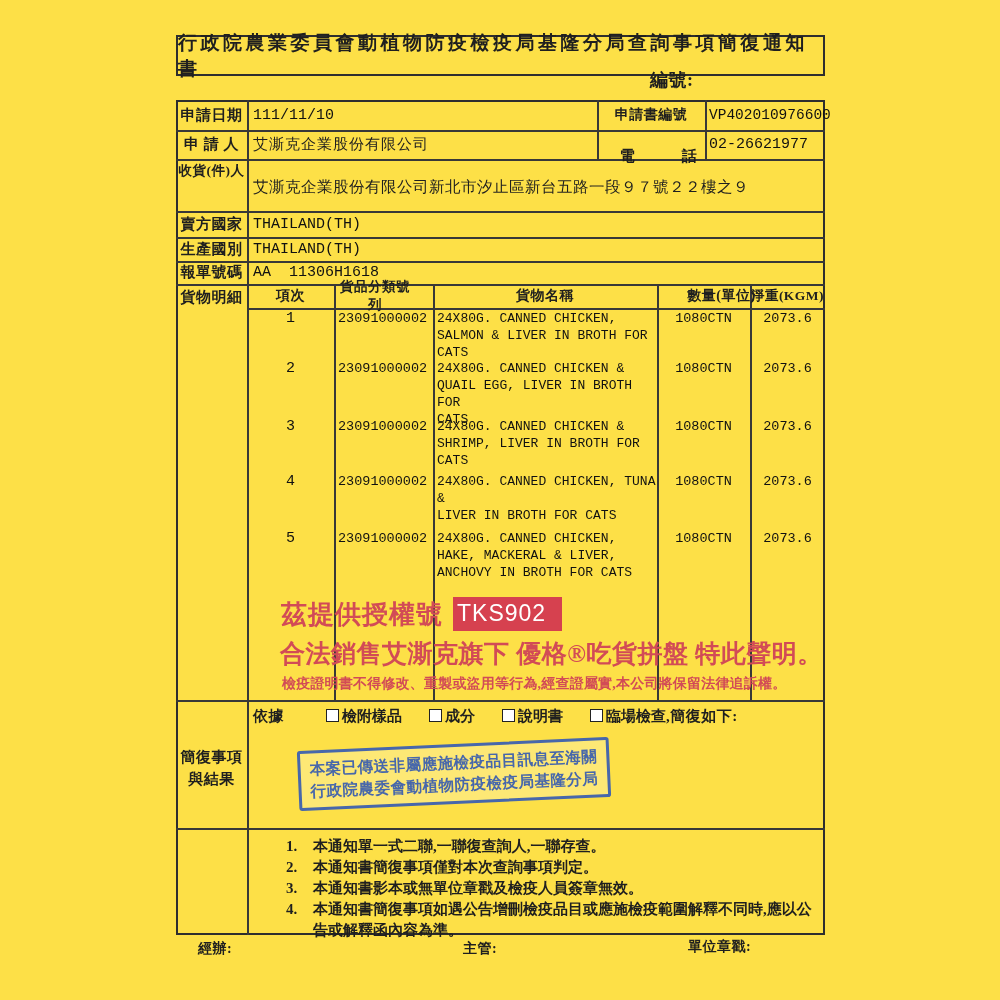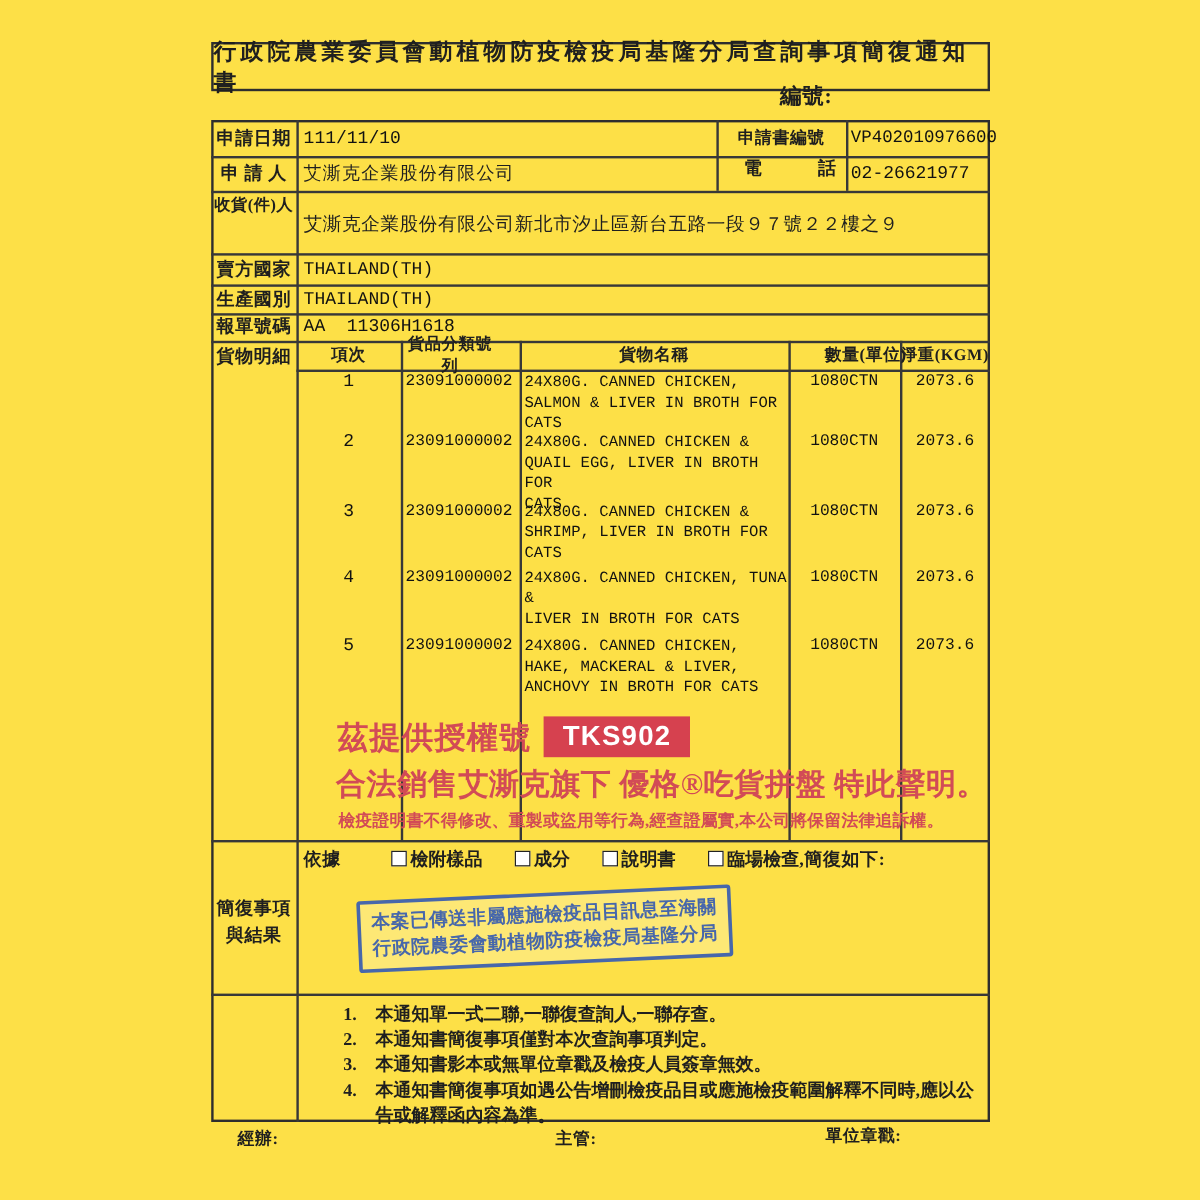--- a/index.html
+++ b/index.html
@@ -22,21 +22,21 @@
   .title {
     position:absolute; left:176px; top:35px; width:649px; height:41px;
     border:2px solid #2e2e2e; display:flex; align-items:center; justify-content:center;
     font-size:19px; font-weight:700; letter-spacing:3.5px;
   }
   .itemname { align-items:flex-start; white-space:pre-line; line-height:17px; font-size:13px; }
   .red { color:#d24b56; font-weight:700; }
   .authbadge {
     display:inline-block; background:#d6414f; color:#fff;
     font-family:"Liberation Sans","DejaVu Sans",sans-serif;
-    font-size:23px; font-weight:700; padding:3px 16px 4px 16px; margin-left:10px;
+    font-size:23px; font-weight:400; padding:3px 16px 4px 4px; margin-left:10px;
     letter-spacing:1px;
   }
   .stamp {
     position:absolute; left:298px; top:744px;
     border:3px solid #4767ab; border-radius:3px; color:#4767ab;
     padding:5px 9px; transform:rotate(-2.6deg);
     font-size:15.5px; font-weight:700; line-height:22px; text-align:center;
     letter-spacing:0.5px; background:rgba(255,255,255,0.25);
   }
   .cbsq {
@@ -77,21 +77,21 @@
   <div class="vline" style="left:657px;top:284px;height:416px;"></div>
   <div class="vline" style="left:750px;top:284px;height:416px;"></div>
 
   <div class="c ctr lbl" style="left:176px;top:100px;width:71px;height:30px;">申請日期</div>
   <div class="c mono" style="left:253px;top:100px;height:30px;">111/11/10</div>
   <div class="c ctr lbl" style="left:597px;top:100px;width:108px;height:30px;font-size:14px;">申請書編號</div>
   <div class="c mono" style="left:709px;top:100px;height:30px;font-size:14.5px;">VP402010976600</div>
 
   <div class="c ctr lbl pre" style="left:176px;top:130px;width:71px;height:29px;">申 請 人</div>
   <div class="c" style="left:253px;top:130px;height:29px;letter-spacing:1px;">艾澌克企業股份有限公司</div>
-  <div class="c ctr lbl pre" style="left:597px;top:126px;width:123px;height:29px;">電　　　話</div>
+  <div class="c ctr lbl pre" style="left:597px;top:142px;width:123px;height:29px;">電　　　話</div>
   <div class="c mono" style="left:709px;top:130px;height:29px;">02-26621977</div>
 
   <div class="c ctr lbl" style="left:176px;top:161px;width:71px;height:20px;font-size:13.5px;">收貨(件)人</div>
   <div class="c" style="left:253px;top:174px;height:26px;font-size:15.5px;letter-spacing:0.5px;">艾澌克企業股份有限公司新北市汐止區新台五路一段９７號２２樓之９</div>
 
   <div class="c ctr lbl" style="left:176px;top:211px;width:71px;height:26px;">賣方國家</div>
   <div class="c mono" style="left:253px;top:211px;height:26px;">THAILAND(TH)</div>
   <div class="c ctr lbl" style="left:176px;top:237px;width:71px;height:24px;">生產國別</div>
   <div class="c mono" style="left:253px;top:237px;height:24px;">THAILAND(TH)</div>
   <div class="c ctr lbl" style="left:176px;top:261px;width:71px;height:23px;">報單號碼</div>

